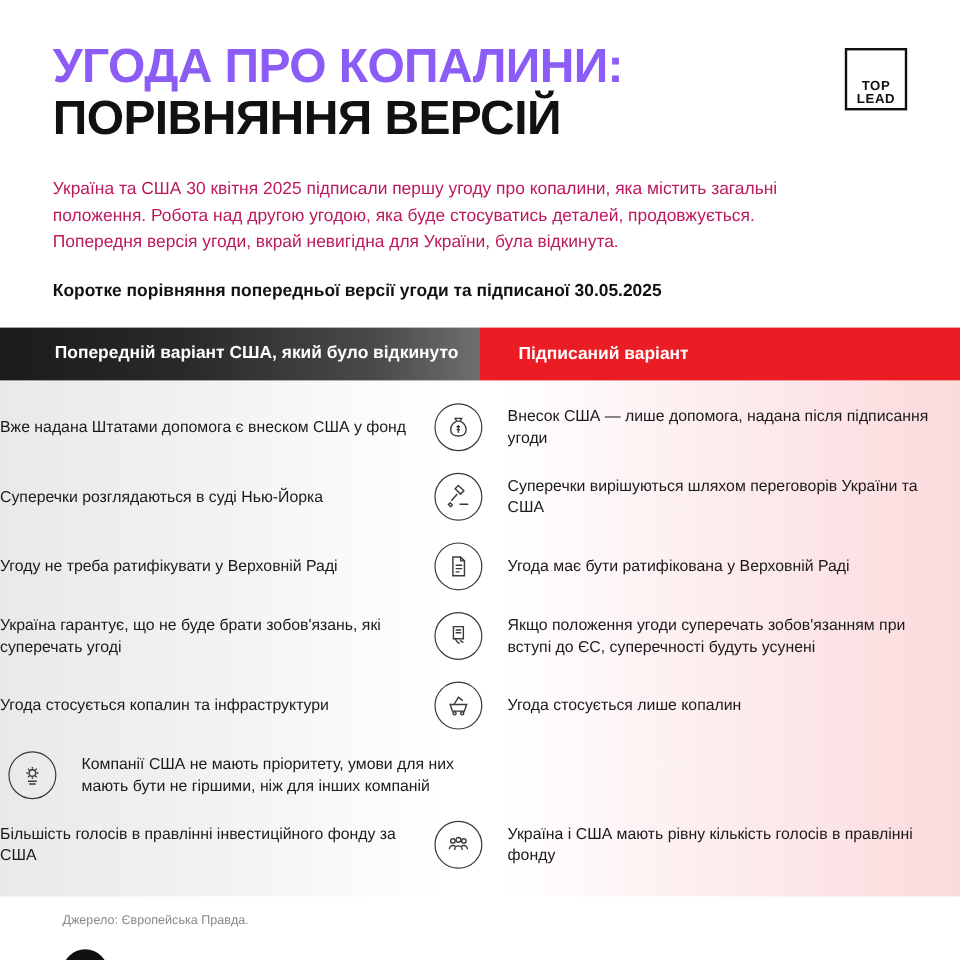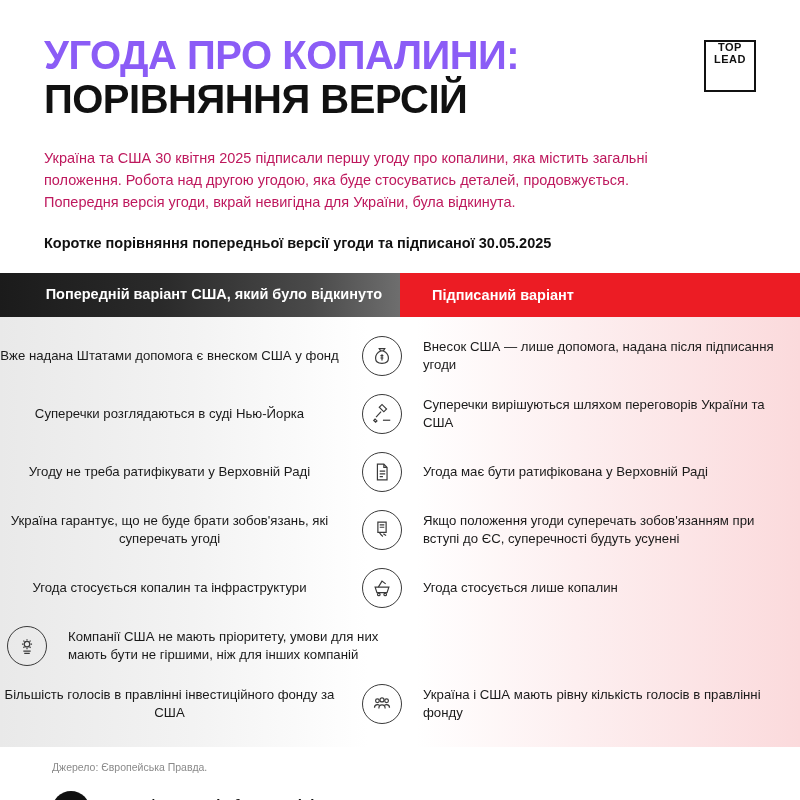--- a/index.html
+++ b/index.html
@@ -47,21 +47,21 @@
   }
   .logo {
     position: absolute;
     right: 44px;
     top: 40px;
     width: 48px;
     height: 48px;
     border: 2px solid #111;
     display: flex;
     flex-direction: column;
-    justify-content: flex-start;
+    justify-content: flex-end;
     align-items: center;
     line-height: 1.05;
   }
   .logo span {
     font-size: 11px;
     font-weight: 700;
     letter-spacing: 0.5px;
     color: #111;
   }
 
@@ -128,21 +128,21 @@
   .row {
     display: flex;
     align-items: center;
     min-height: 48px;
     padding: 5px 0;
   }
   .cell-left {
     width: 355px;
     padding-right: 16px;
     box-sizing: border-box;
-    text-align: center;
+    text-align: left;
     font-size: 13.2px;
     line-height: 1.38;
     color: #1a1a1a;
   }
   .icon-wrap {
     width: 54px;
     display: flex;
     align-items: center;
     justify-content: center;
     flex: 0 0 54px;

